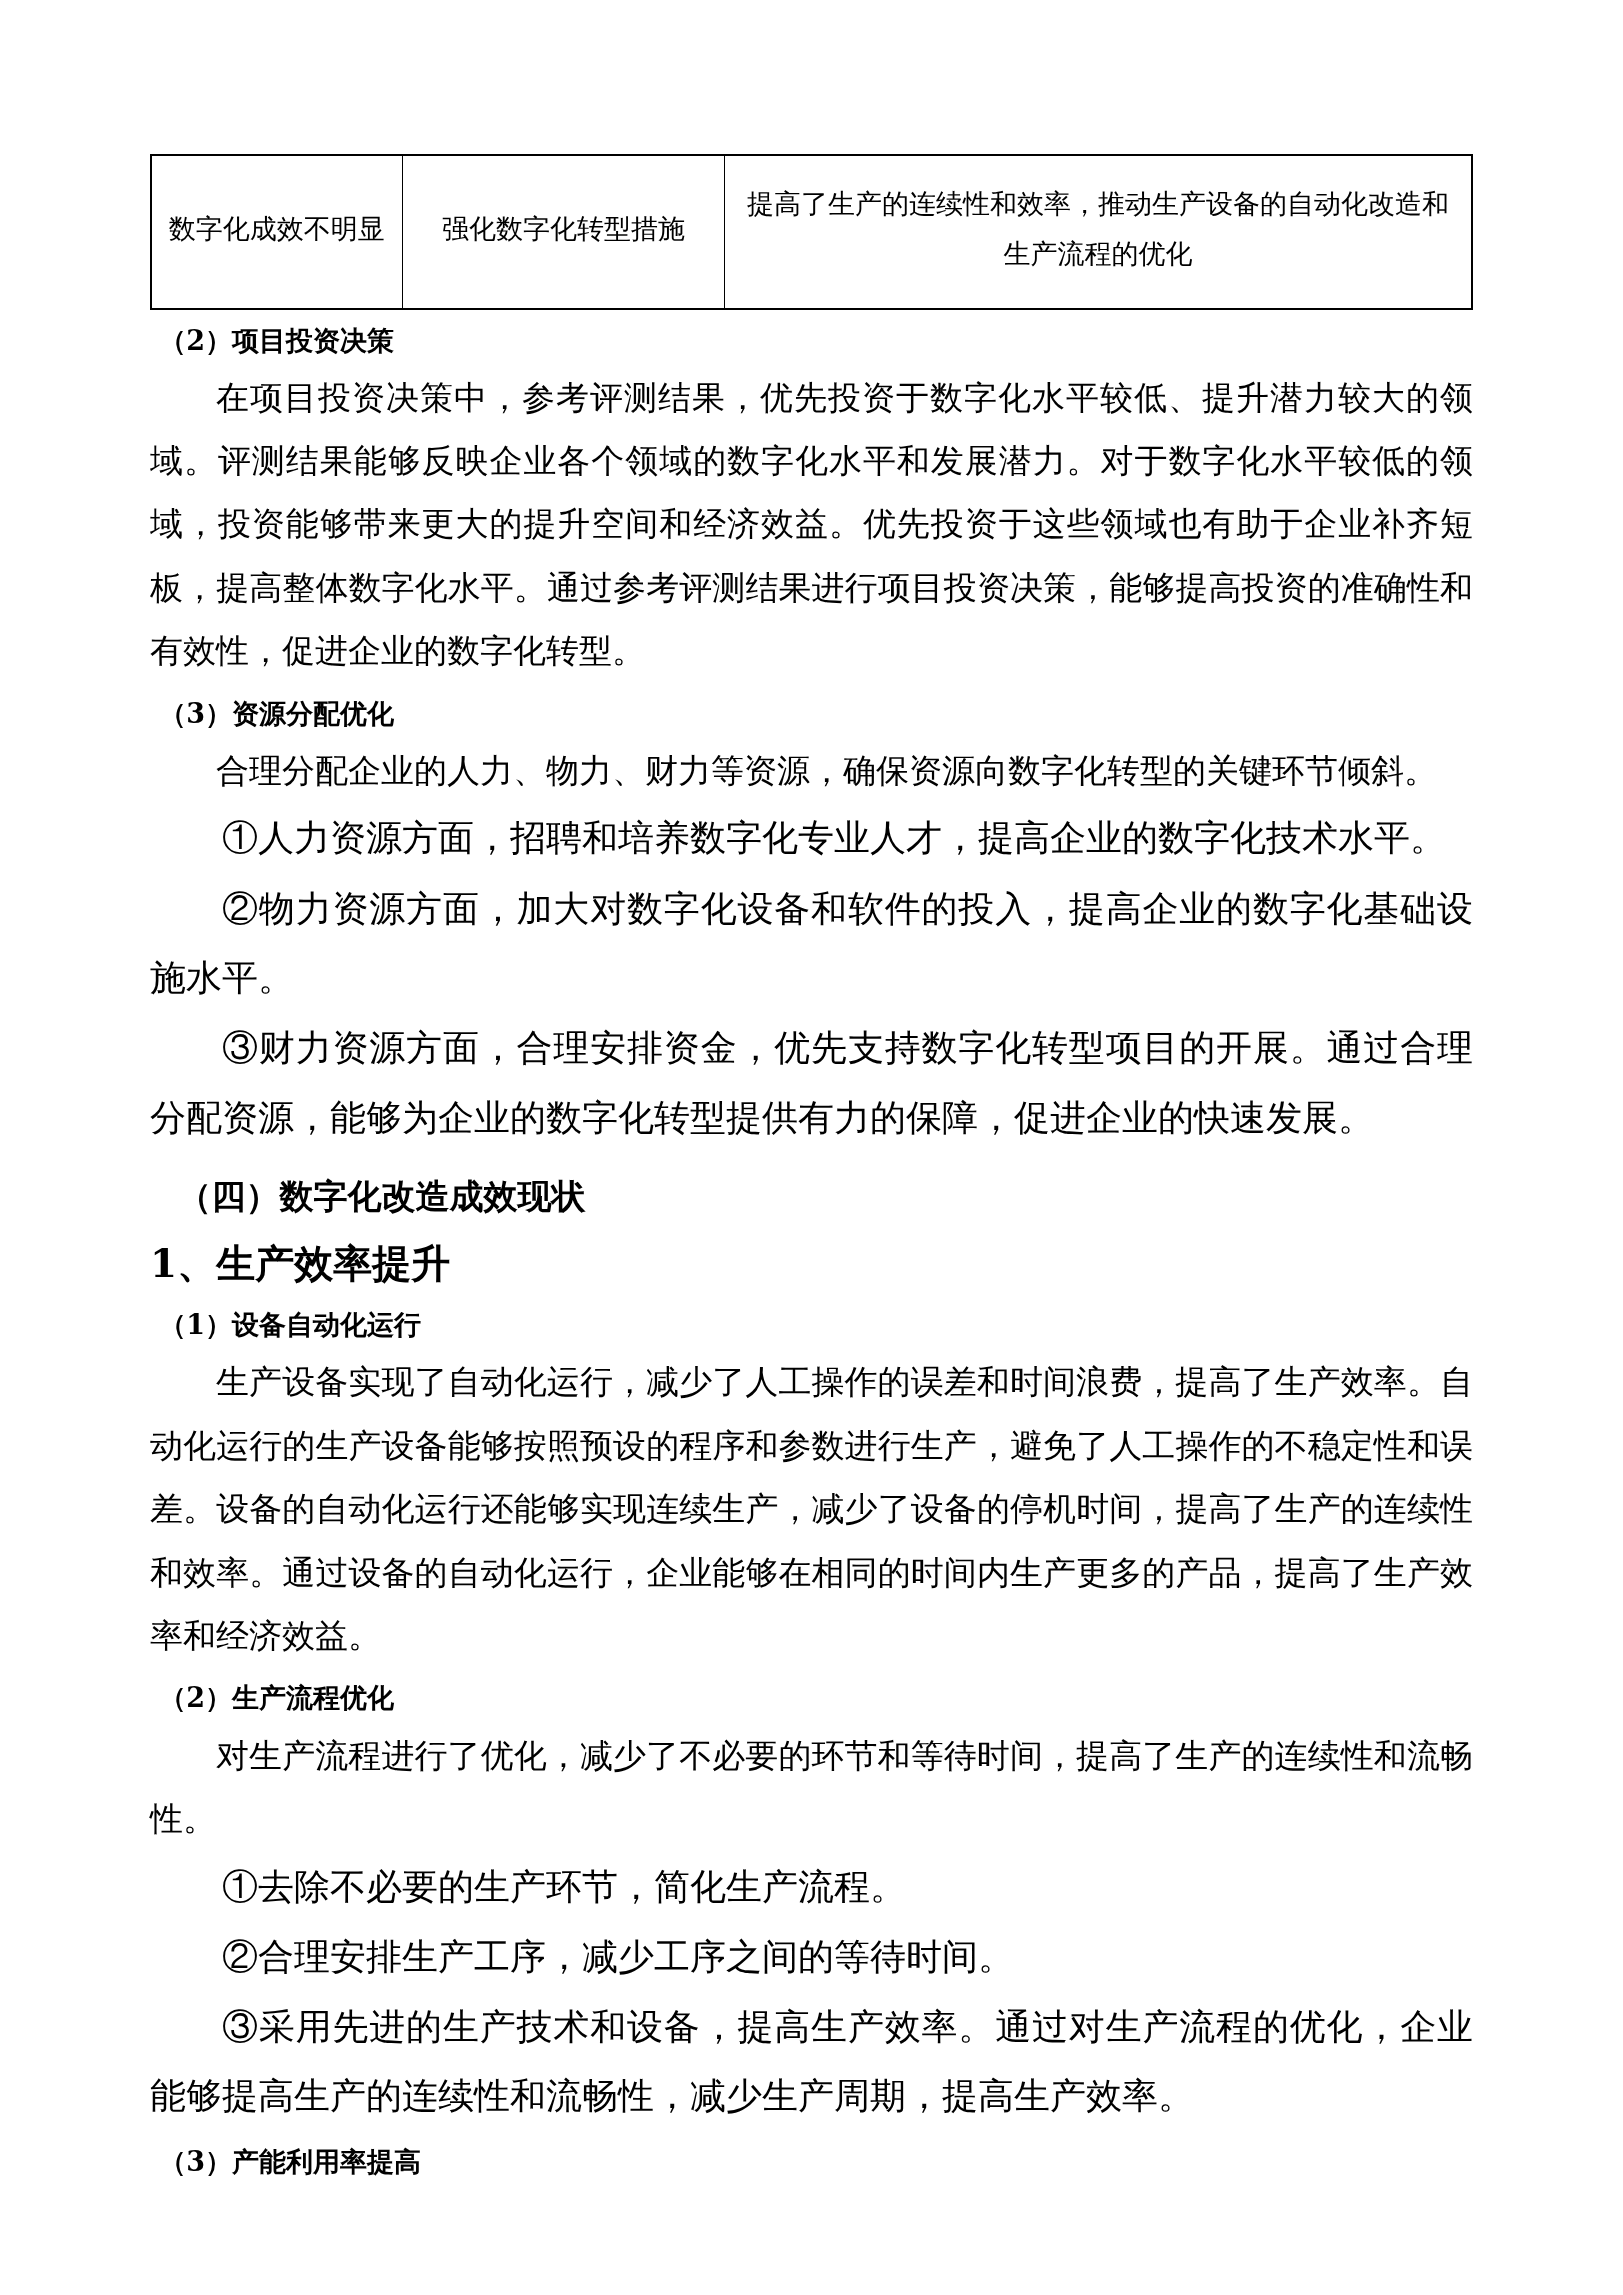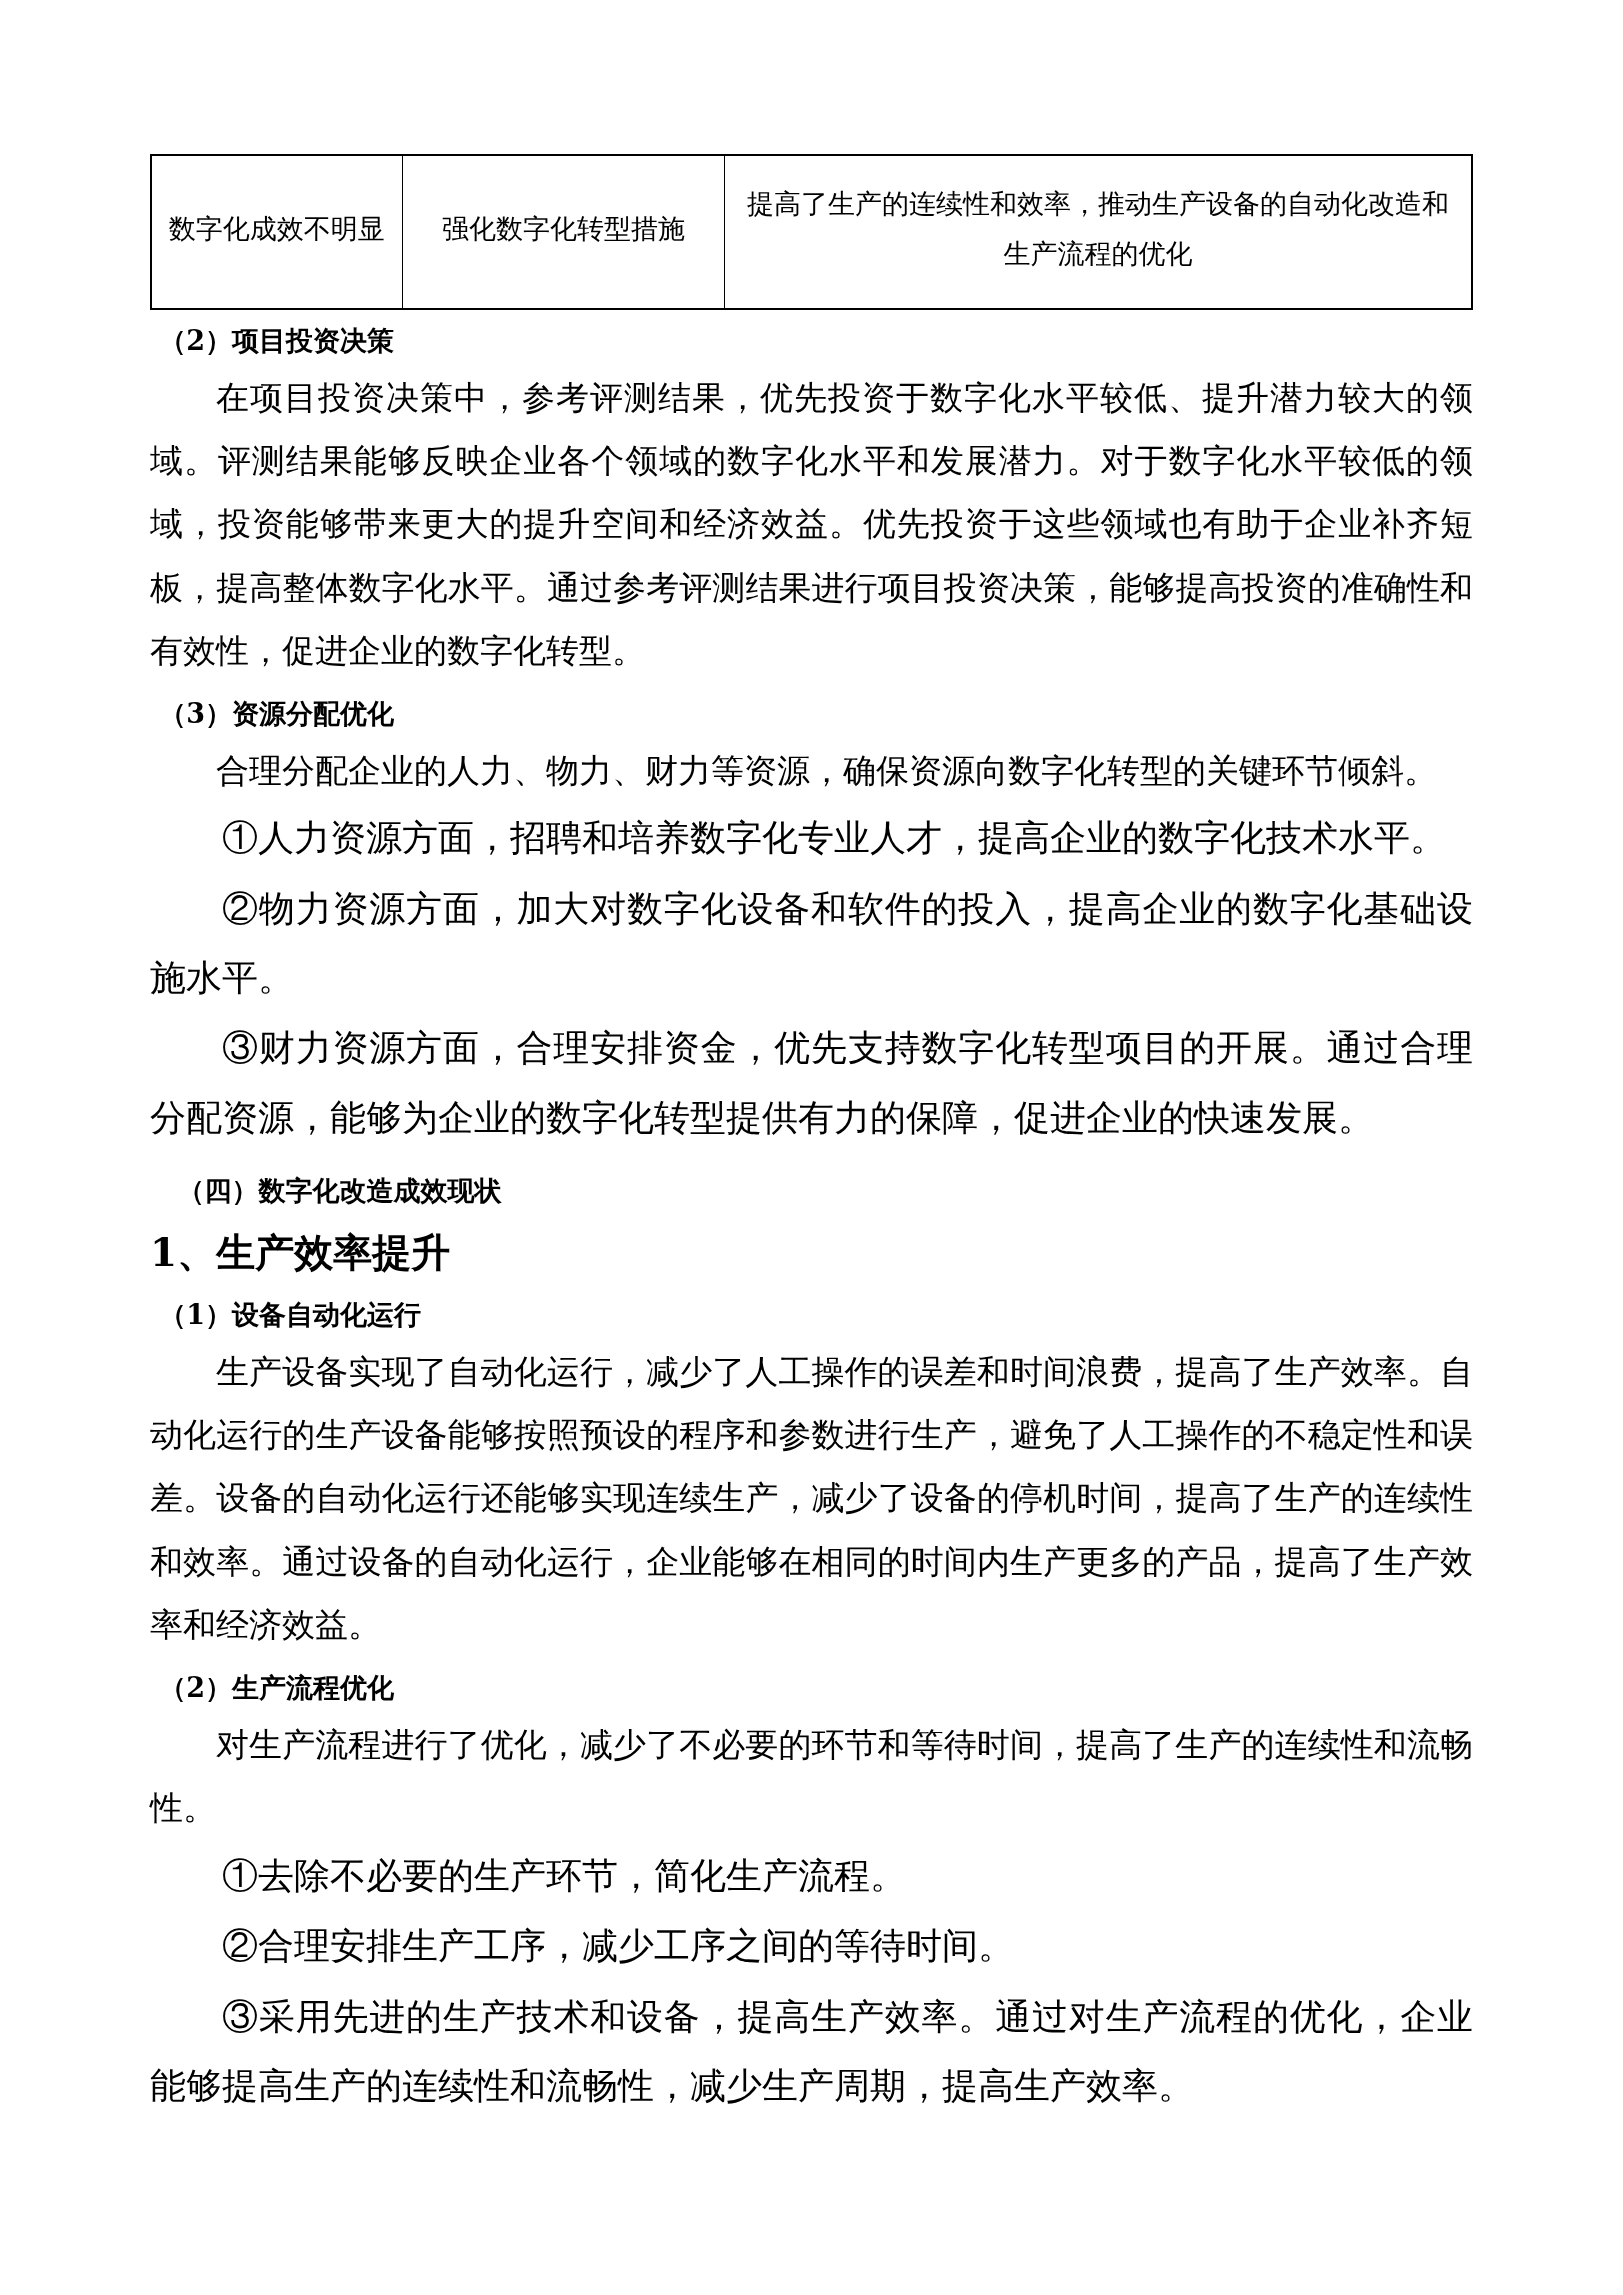--- a/index.html
+++ b/index.html
@@ -44,21 +44,21 @@
     line-height: 1.85;
     font-family: "DejaVu Serif", "Liberation Serif", serif;
     height: 124px;
   }
   .col-a { width: 226px; }
   .col-b { width: 298px; }
   .col-c { width: auto; }
 
   
   .h-major {
-    font-size: 27px;
+    font-size: 34px;
     font-weight: bold;
     line-height: 1.55;
     margin: 18.3px 0 6.5px 0;
     padding-left: 27.5px;
     letter-spacing: 0px;
   }
   .h-num {
     font-size: 39px;
     font-weight: bold;
     line-height: 1.6;
@@ -120,16 +120,17 @@
 
     <h3 class="h-sub">（1）设备自动化运行</h3>
     <p class="body">生产设备实现了自动化运行，减少了人工操作的误差和时间浪费，提高了生产效率。自动化运行的生产设备能够按照预设的程序和参数进行生产，避免了人工操作的不稳定性和误差。设备的自动化运行还能够实现连续生产，减少了设备的停机时间，提高了生产的连续性和效率。通过设备的自动化运行，企业能够在相同的时间内生产更多的产品，提高了生产效率和经济效益。</p>
 
     <h3 class="h-sub">（2）生产流程优化</h3>
     <p class="body">对生产流程进行了优化，减少了不必要的环节和等待时间，提高了生产的连续性和流畅性。</p>
     <p class="item">①去除不必要的生产环节，简化生产流程。</p>
     <p class="item">②合理安排生产工序，减少工序之间的等待时间。</p>
     <p class="item">③采用先进的生产技术和设备，提高生产效率。通过对生产流程的优化，企业能够提高生产的连续性和流畅性，减少生产周期，提高生产效率。</p>
 
+    <h3 class="h-sub">（3）产能利用率提高</h3>
 
   </div>
 </div>
 
 
 </body></html>

